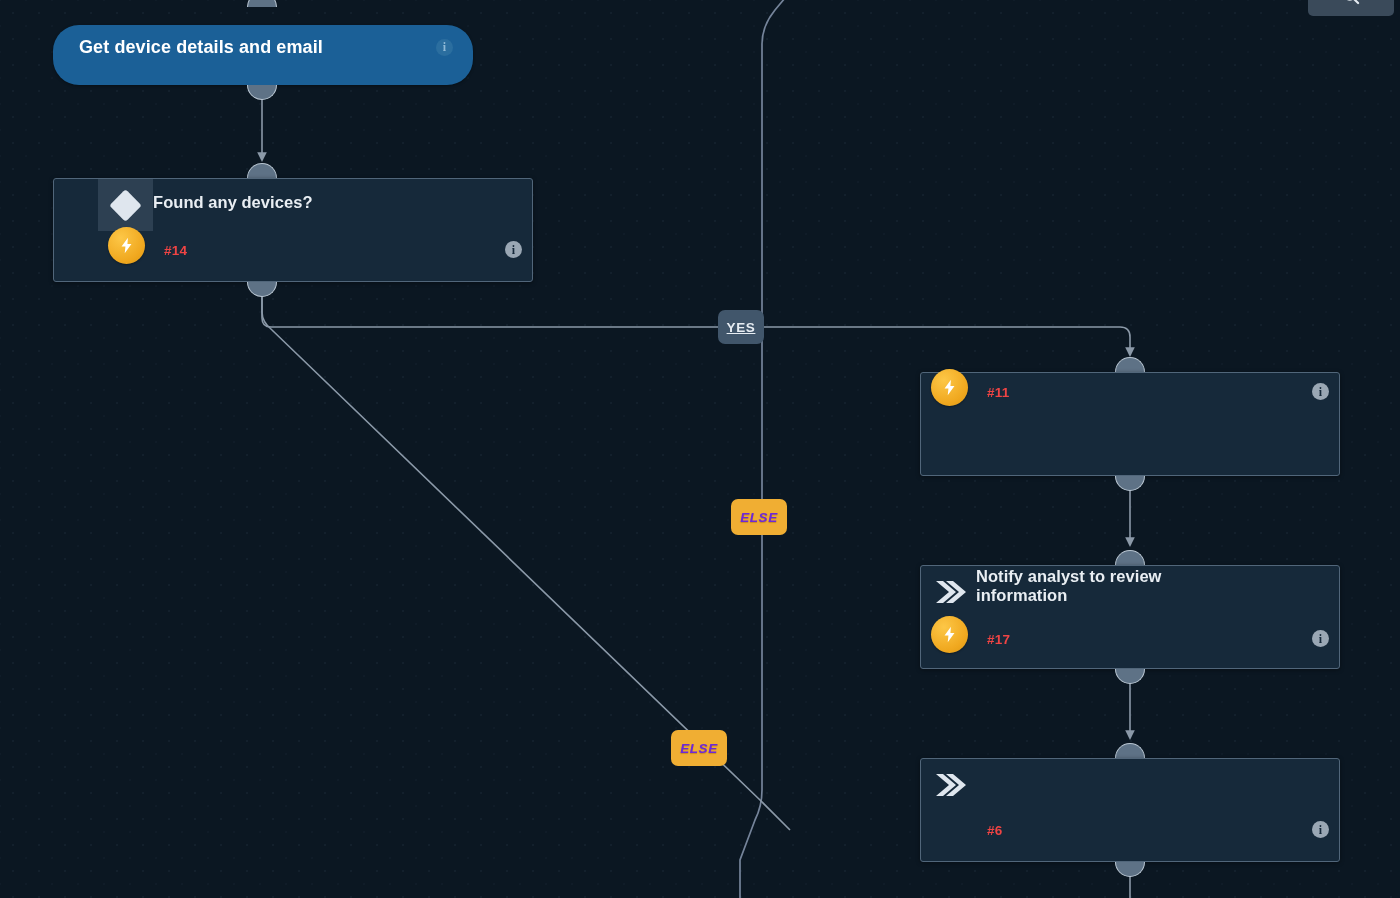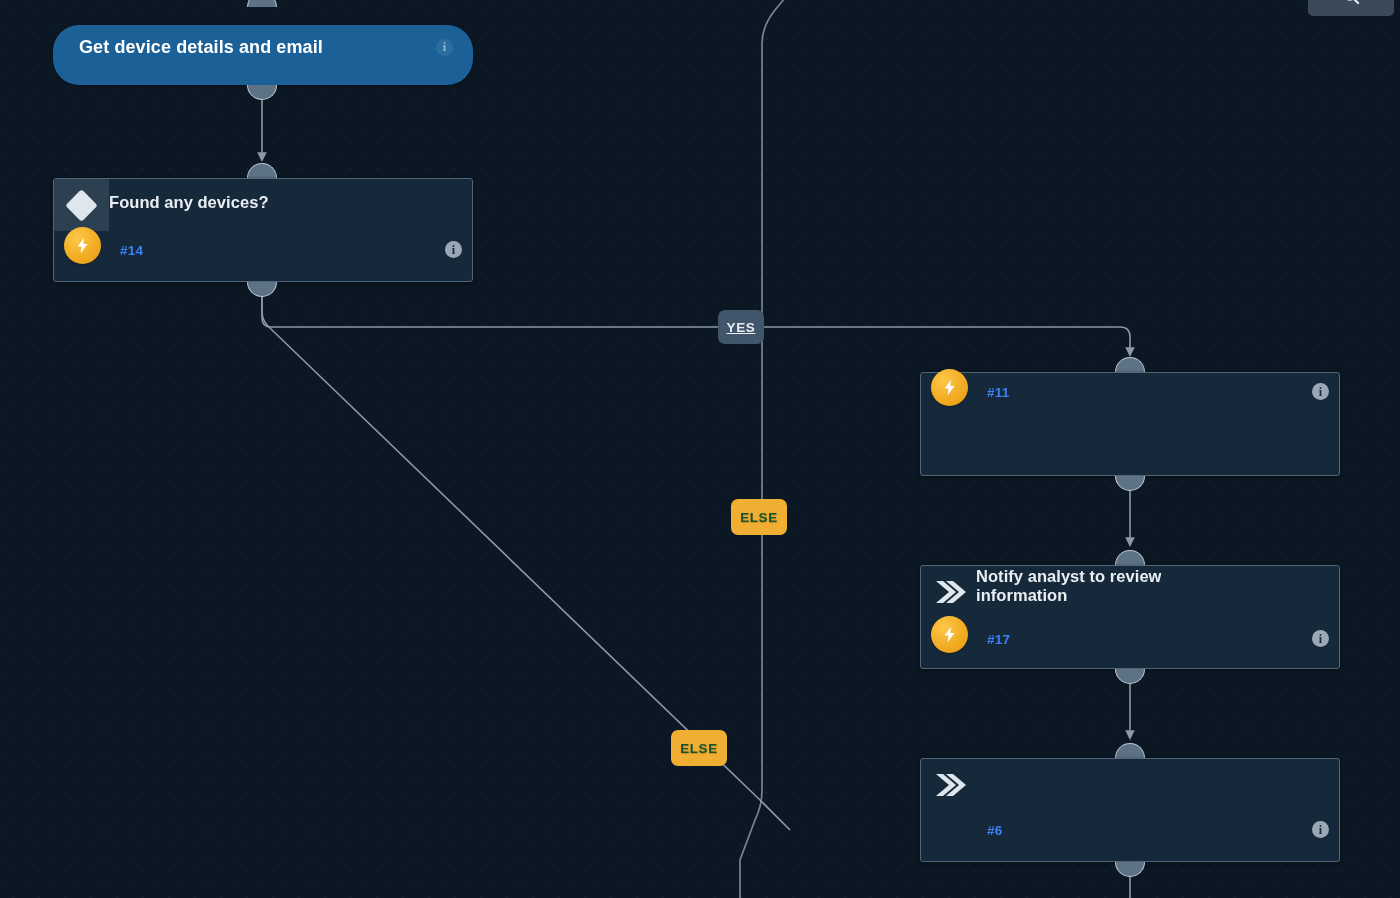--- a/index.html
+++ b/index.html
@@ -93,21 +93,21 @@
     position: absolute;
     left: 10px;
     top: -4px;
     width: 37px;
     height: 37px;
   }
   .id-label {
     position: absolute;
     left: 66px;
     top: 12px;
-    color: #3b82f6;
+    color: #ef4444;
     font-size: 13.5px;
     font-weight: bold;
     letter-spacing: 0.3px;
   }
   .info-corner {
     position: absolute;
     right: 10px;
     top: 10px;
     width: 17px;
     height: 17px;
@@ -173,24 +173,25 @@
     border-radius: 7px;
     box-sizing: border-box;
   }
   .badge-yes {
     background: #41566b;
     color: #e7edf3;
     width: 46px; height: 34px; text-decoration: underline;
   }
   .badge-else {
     background: #f0ae33;
-    color: #14532d;
+    color: #6d28d9;
     border: 1px solid #f6c濃;
     width: 56px; height: 36px;
     text-shadow: 0 1px 1px rgba(140,85,0,0.4);
+    font-style: italic;
   }
 
   
   .toolbar-btn {
     position: absolute;
     background: #3a4a5a;
     border-radius: 5px;
     display: flex;
     align-items: center;
     justify-content: center;
@@ -231,21 +232,21 @@
   </div>
 
   <div class="handle top" style="left:247px; top:-8px;"></div>
   <div class="node start-node" style="left:53px; top:25px; width:420px; height:60px;">
     <div class="title">Get device details and email</div>
     <div class="info-circle on-blue">i</div>
   </div>
   <div class="handle bottom" style="left:247px; top:85px;"></div>
 
   <div class="handle top" style="left:247px; top:163px;"></div>
-  <div class="node card" style="left:53px; top:178px; width:420px; height:104px;">
+  <div class="node card" style="left:53px; top:178px; width:480px; height:104px;padding-left:44px;">
     <div class="card-head">
       <div class="icon-cell decision-cell">
         <div class="diamond"></div>
       </div>
       <div class="card-title">Found any devices?</div>
     </div>
     <div class="card-foot">
       <div class="bolt-wrap">
         <div class="bolt">
           <svg width="17" height="17" viewBox="0 0 24 24">

